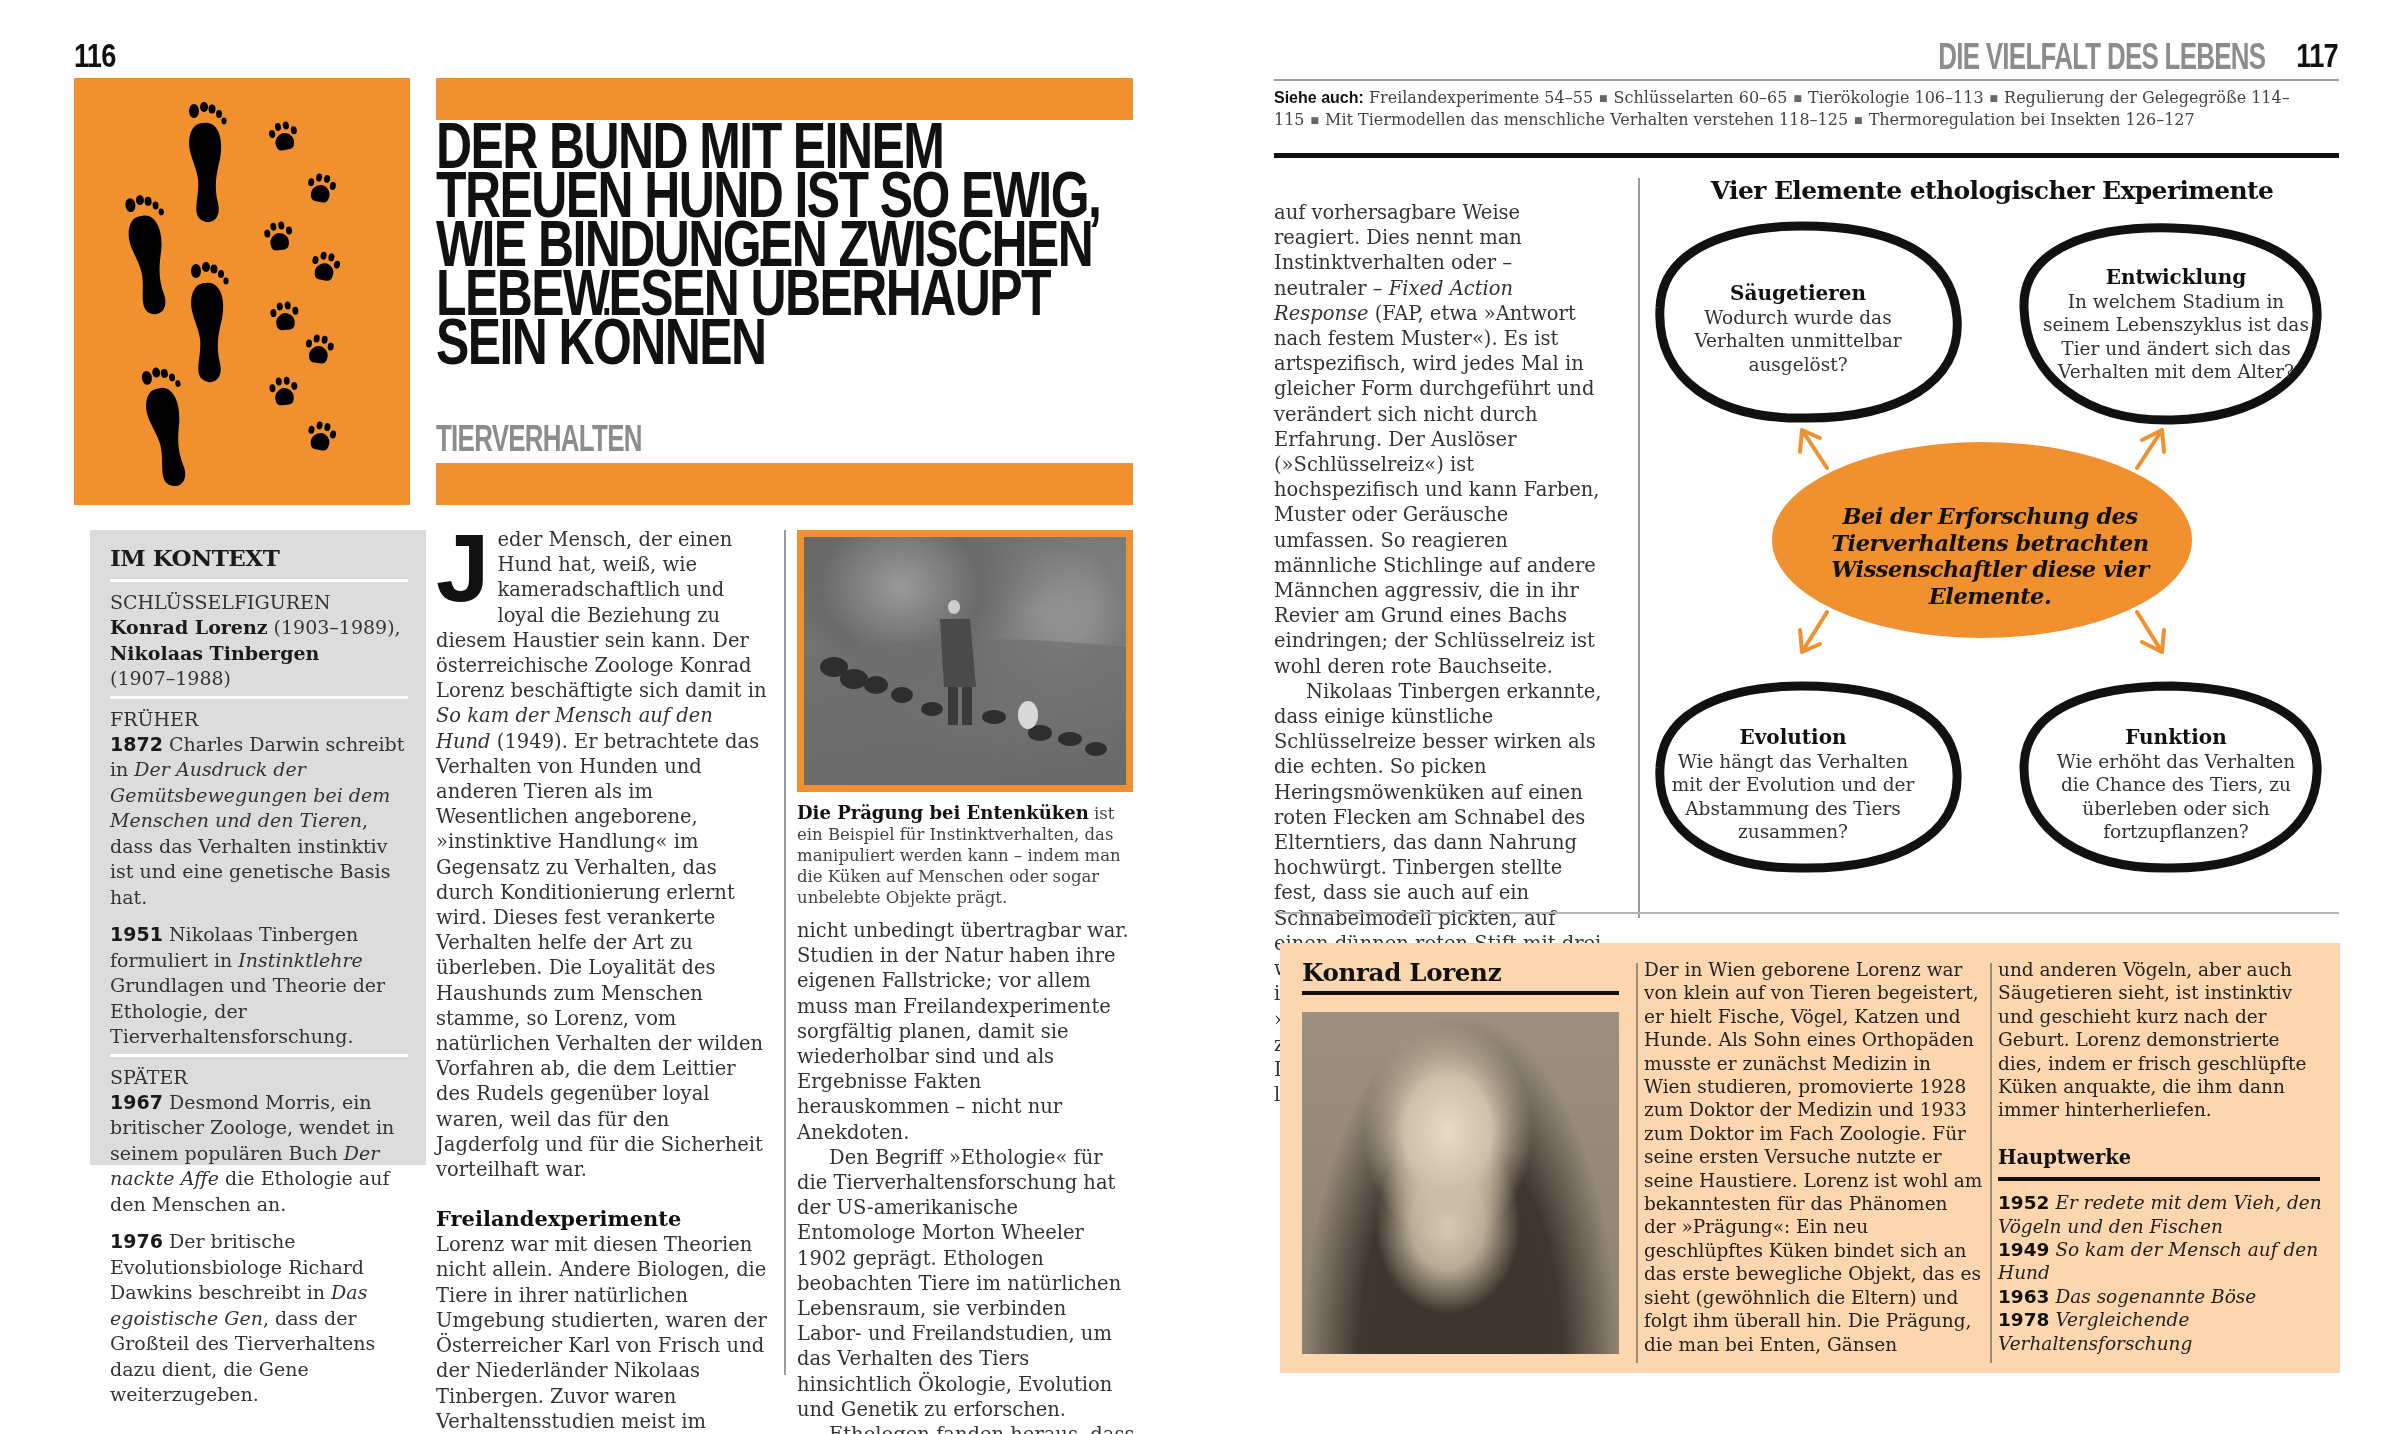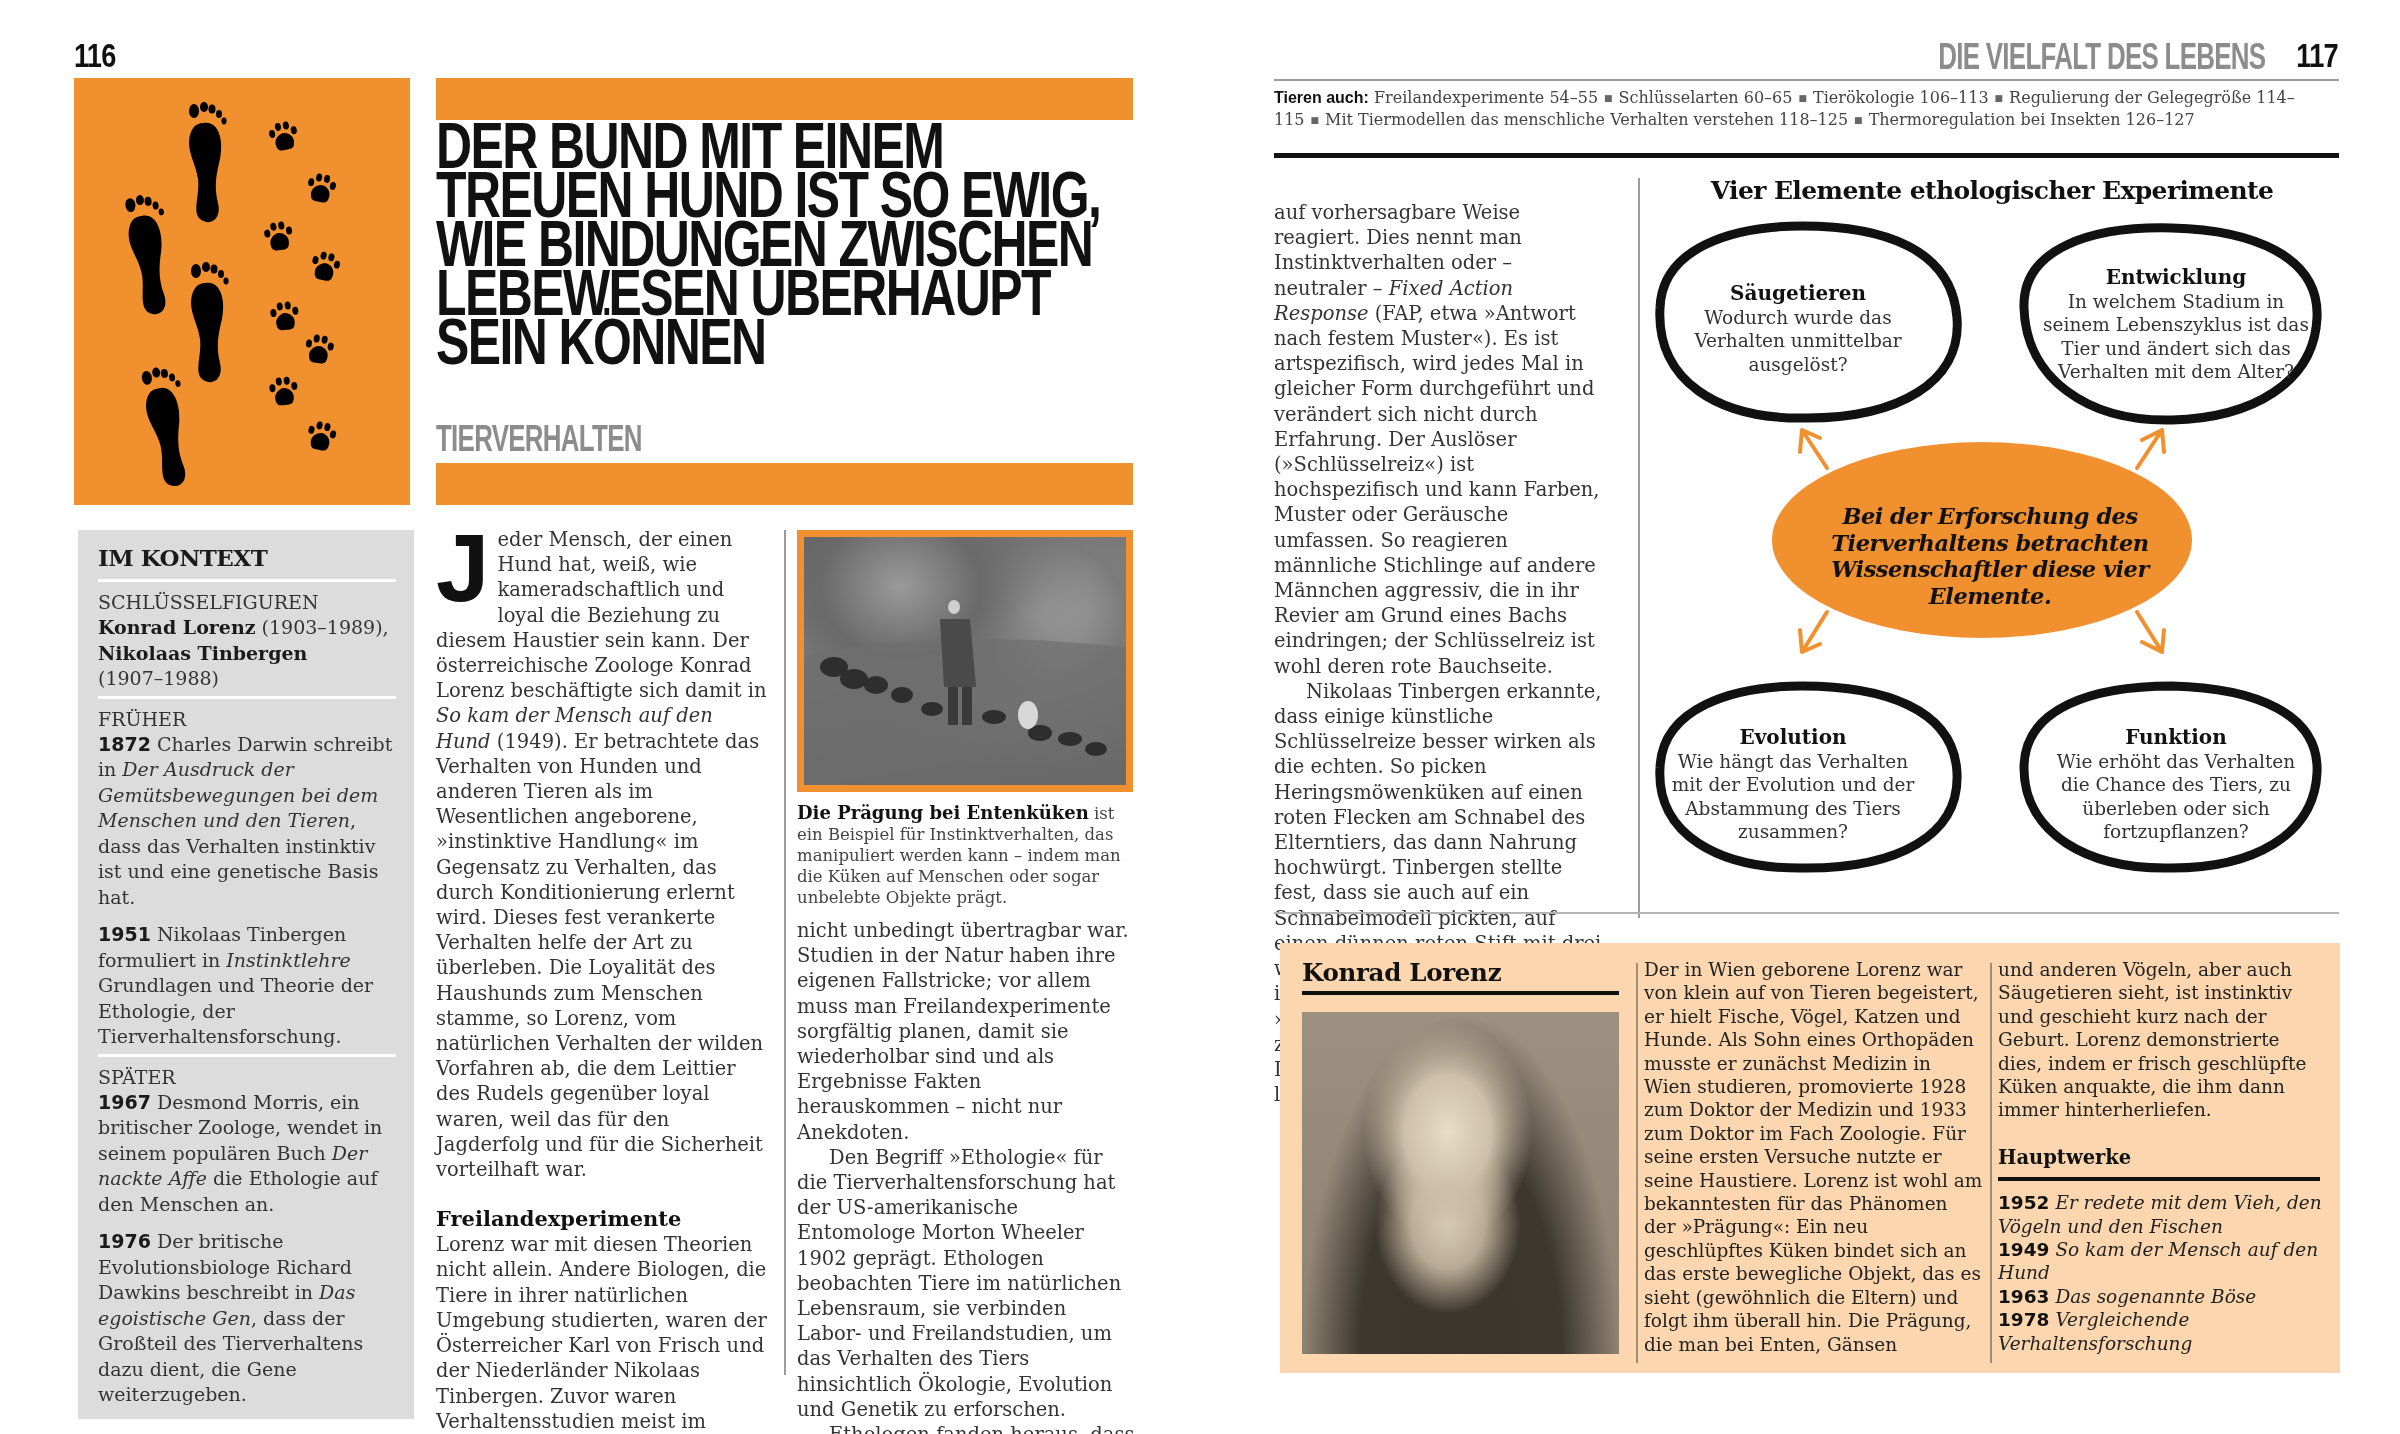--- a/index.html
+++ b/index.html
@@ -14,21 +14,21 @@
   
   .orange { background:#f0902f; }
   #paws { left:74px; top:78px; width:336px; height:427px; }
   #bar-top { left:436px; top:78px; width:697px; height:42px; }
   #bar-bottom { left:436px; top:463px; width:697px; height:42px; }
   #headline { left:436px; top:122px; width:760px; font-family:"Liberation Sans", sans-serif; font-weight:bold;
               font-size:64px; line-height:49px; color:#111; letter-spacing:-2px; transform:scaleX(0.78); transform-origin:left top; }
   #headline div { white-space:nowrap; }
   #subhead { left:436px; top:418px; font-family:"Liberation Sans", sans-serif; font-weight:bold; font-size:36px;
              color:#8c8c8c; letter-spacing:-1px; transform:scaleX(0.72); transform-origin:left top; }
-  #sidebar { left:78px; top:530px; width:336px; height:889px; background:#dcdcdc; box-sizing:border-box; padding:14px 18px 0 20px; }
+  #sidebar { left:90px; top:530px; width:336px; height:635px; background:#dcdcdc; box-sizing:border-box; padding:14px 18px 0 20px; }
   #sidebar h3 { margin:0 0 8px 0; font-family:"DejaVu Serif", serif; font-weight:bold; font-size:23px; color:#1a1a1a; letter-spacing:-0.5px; }
   #sidebar .rule { height:3px; background:#ffffff; margin:4px 0 8px 0; }
   #sidebar .lbl { font-size:19px; line-height:25px; color:#333; }
   #sidebar .txt { font-size:19px; line-height:25.5px; color:#333; }
   #sidebar .yr { font-family:"DejaVu Sans", sans-serif; font-weight:bold; color:#1a1a1a; }
   #sidebar b { color:#1a1a1a; }
   #sidebar .gap { height:12px; }
   #col1 { left:436px; top:527px; width:334px; }
   #dropcap { float:left; font-family:"Liberation Sans", sans-serif; font-weight:bold; font-size:96px; line-height:74px;
              color:#111; margin:4px 8px 0 0; height:74px; }
@@ -198,21 +198,21 @@
   <p>nicht unbedingt übertragbar war. Studien in der Natur haben ihre eigenen Fallstricke; vor allem muss man Freilandexperimente sorgfältig planen, damit sie wiederholbar sind und als Ergebnisse Fakten herauskommen – nicht nur Anekdoten.</p>
   <p class="indent">Den Begriff »Ethologie« für die Tierverhaltensforschung hat der US-amerikanische Entomologe Morton Wheeler 1902 geprägt. Ethologen beobachten Tiere im natürlichen Lebensraum, sie verbinden Labor- und Freilandstudien, um das Verhalten des Tiers hinsichtlich Ökologie, Evolution und Genetik zu erforschen.</p>
   <p class="indent">Ethologen fanden heraus, dass ein Tier in bestimmten Situationen</p>
 </div>
 
 <div id="section-title" class="abs">DIE VIELFALT DES LEBENS</div>
 <div id="pagenum-right" class="abs cond page-num">117</div>
 <div id="hdr-rule" class="abs"></div>
 
 <div id="see-also" class="abs">
-  <b>Tieren auch:</b>
+  <b>Siehe auch:</b>
   <span>Freilandexperimente 54–55</span><span class="sep">■</span><span>Schlüsselarten 60–65</span><span class="sep">■</span><span>Tierökologie 106–113</span><span class="sep">■</span><span>Regulierung der Gelegegröße 114–115</span><span class="sep">■</span><span>Mit Tiermodellen das menschliche Verhalten verstehen 118–125</span><span class="sep">■</span><span>Thermoregulation bei Insekten 126–127</span>
 </div>
 <div id="black-rule" class="abs"></div>
 
 <div id="col3" class="abs body-text">
   <p><span>auf vorhersagbare Weise reagiert. Dies nennt man Instinktverhalten oder – neutraler – </span><i>Fixed Action Response</i><span> (FAP, etwa »Antwort nach festem Muster«). Es ist artspezifisch, wird jedes Mal in gleicher Form durchgeführt und verändert sich nicht durch Erfahrung. Der Auslöser (»Schlüsselreiz«) ist hochspezifisch und kann Farben, Muster oder Geräusche umfassen. So reagieren männliche Stichlinge auf andere Männchen aggressiv, die in ihr Revier am Grund eines Bachs eindringen; der Schlüsselreiz ist wohl deren rote Bauchseite.</span></p>
   <p class="indent"><span>Nikolaas Tinbergen erkannte, dass einige künstliche Schlüsselreize besser wirken als die echten. So picken Heringsmöwenküken auf einen roten Flecken am Schnabel des Elterntiers, das dann Nahrung hochwürgt. Tinbergen stellte fest, dass sie auch auf ein Schnabelmodell pickten, auf einen dünnen roten Stift mit drei weißen Streifen sogar noch viel intensiver. Ein solcher »übernormaler Schlüsselreiz« zeigt, dass sich auch das Instinktverhalten manipulieren lässt.</span> <span style="color:#777;font-size:15px">■</span></p>
 </div>
 <div id="vdiv2" class="abs"></div>
 

